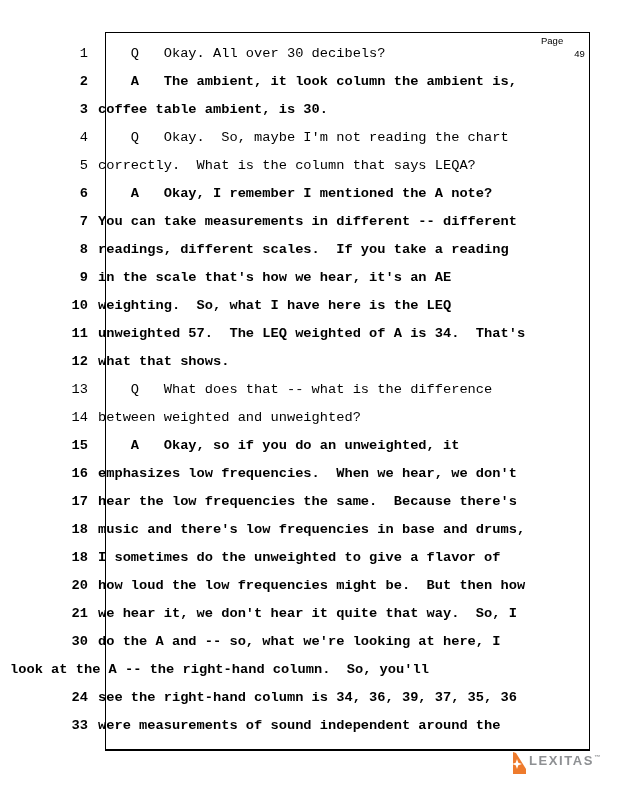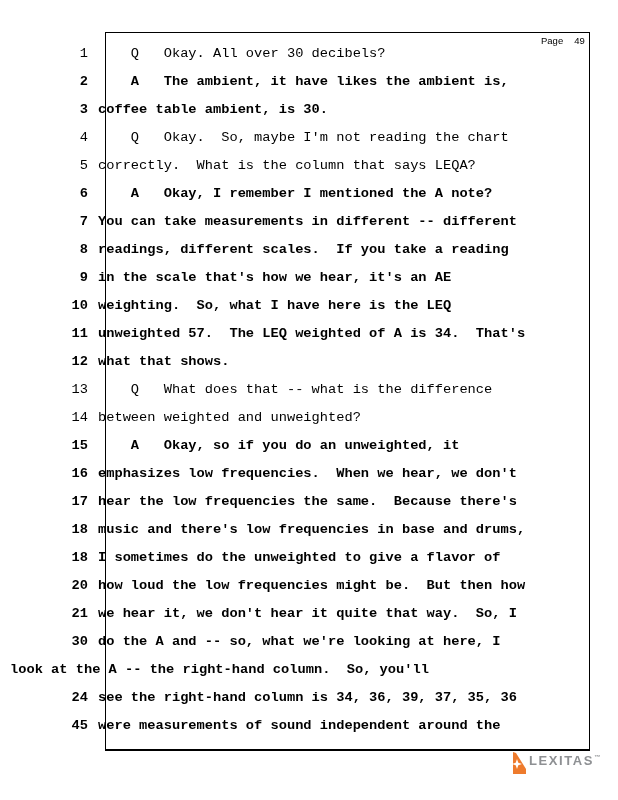--- a/index.html
+++ b/index.html
@@ -20,21 +20,21 @@
     box-sizing:border-box;
   }
   .page-header{
     position:absolute;
     top:35px;left:541px;
     display:flex;
     font-family:"Liberation Sans","DejaVu Sans",sans-serif;
     font-size:9.5px;
     color:#000;
   }
-  .page-header .pnum{margin-left:11px;}
+  .page-header .pnum{margin-left:11px;margin-top:13px;}
   .rows{
     position:absolute;
     left:0;top:40px;
     width:618px;
   }
   .row{
     display:flex;
     height:28px;
     line-height:28px;
     font-size:13.7px;
@@ -86,21 +86,21 @@
   </div>
 
   <div class="rows">
     <div class="row">
       <span class="num">1</span>
       <span class="txt">    Q   Okay. All over 30 decibels?</span>
     </div>
 
     <div class="row bold">
       <span class="num">2</span>
-      <span class="txt">    A   The ambient, it have likes the ambient is,</span>
+      <span class="txt">    A   The ambient, it look column the ambient is,</span>
     </div>
 
     <div class="row bold">
       <span class="num">3</span>
       <span class="txt">coffee table ambient, is 30.</span>
     </div>
 
     <div class="row">
       <span class="num">4</span>
       <span class="txt">    Q   Okay.  So, maybe I'm not reading the chart</span>
@@ -199,21 +199,21 @@
     <div class="row bold">
       <span class="txt">look at the A -- the right-hand column.  So, you'll</span>
     </div>
 
     <div class="row bold">
       <span class="num">24</span>
       <span class="txt">see the right-hand column is 34, 36, 39, 37, 35, 36</span>
     </div>
 
     <div class="row bold">
-      <span class="num">45</span>
+      <span class="num">33</span>
       <span class="txt">were measurements of sound independent around the</span>
     </div>
   </div>
 
   <div class="logo">
     <svg class="logo-mark" viewBox="0 0 15 22" xmlns="http://www.w3.org/2000/svg">
       <polygon class="mark-fill" points="1,0 4,1 14,17 14,22 1,22" fill="#EE7B2D"></polygon>
       <polygon points="5,7 6.3,10.7 10,12 6.3,13.3 5,17 3.7,13.3 0,12 3.7,10.7" fill="#ffffff"></polygon>
     </svg>
     <span class="logo-text"><span>LEXITAS</span><span class="tm">™</span></span>

